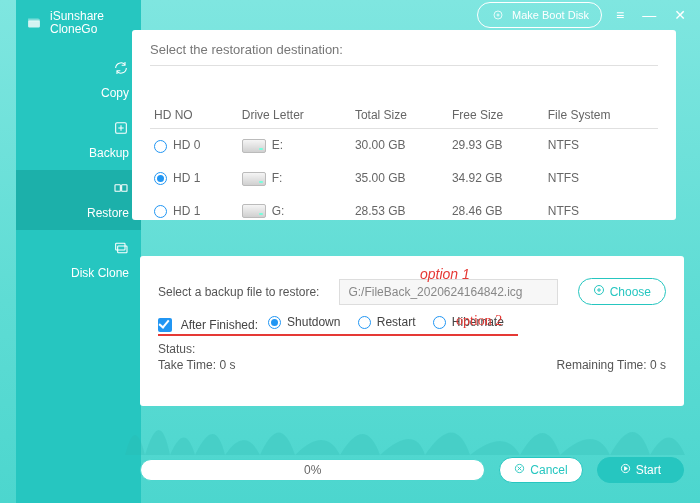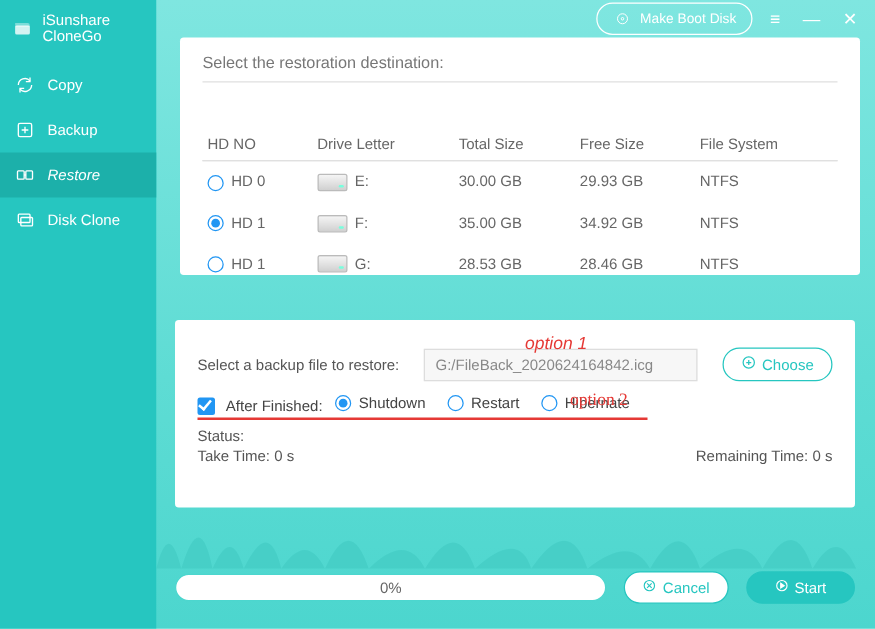--- a/index.html
+++ b/index.html
@@ -17,36 +17,37 @@
     width:700px; height:503px;
     font-family: Arial, sans-serif;
     font-size:12px;
     color:var(--text-dark);
     background: linear-gradient(180deg,#7FE6E0 0%, #5EDCD4 60%, #4CD6CE 100%);
     position:relative;
     overflow:hidden;
   }
   
   .sidebar {
-    position:absolute; left:0; top:0; width:125px; height:100%;
+    position:absolute; left:16px; top:0; width:125px; height:100%;
     background: var(--accent);
     color:var(--text-light);
     padding-top:6px;
   }
   .brand {
     display:flex; align-items:center; gap:8px;
     padding:4px 10px 14px 10px;
   }
   .brand span.texts { line-height:1.1; font-size:12px; font-weight:500; }
   .nav-item {
-    display:flex; align-items:center; gap:10px;
+    display:flex; align-items:flex-end; gap:10px;
     padding:10px 12px;
     cursor:pointer;
-  }
-  .nav-item.active { background: var(--accent-dark); font-style: italic; }
+    flex-direction:column;
+  }
+  .nav-item.active { background: var(--accent-dark); }
   .icon { width:16px; height:16px; display:inline-flex; align-items:center; justify-content:center; }
   .icon svg { stroke:#fff; stroke-width:1.6; fill:none; }
 
   
   .titlebar {
     position:absolute; right:0; top:0; left:125px; height:30px;
     display:flex; align-items:center; justify-content:flex-end;
     gap:14px; padding:0 14px;
     color:#fff;
   }
@@ -54,21 +55,21 @@
     border:1px solid #fff; border-radius:14px;
     padding:4px 12px; display:flex; align-items:center; gap:6px;
     font-size:11px;
     cursor:pointer;
   }
   .win-ctrl { display:flex; gap:18px; align-items:center; }
   .win-ctrl span { cursor:pointer; font-size:14px; }
 
   
   .panel {
-    position:absolute; left:144px; top:30px;
+    position:absolute; left:132px; top:30px;
     width:544px; height:190px;
     background:#fff;
     border-radius:3px;
     padding:12px 18px 8px 18px;
   }
   .panel h3 {
     margin:0 0 8px 0; font-size:13px; font-weight:400; color:#777;
     border-bottom:1px solid var(--border); padding-bottom:8px;
   }
   table { width:100%; border-collapse:collapse; font-size:12px;margin-top:36px; }

